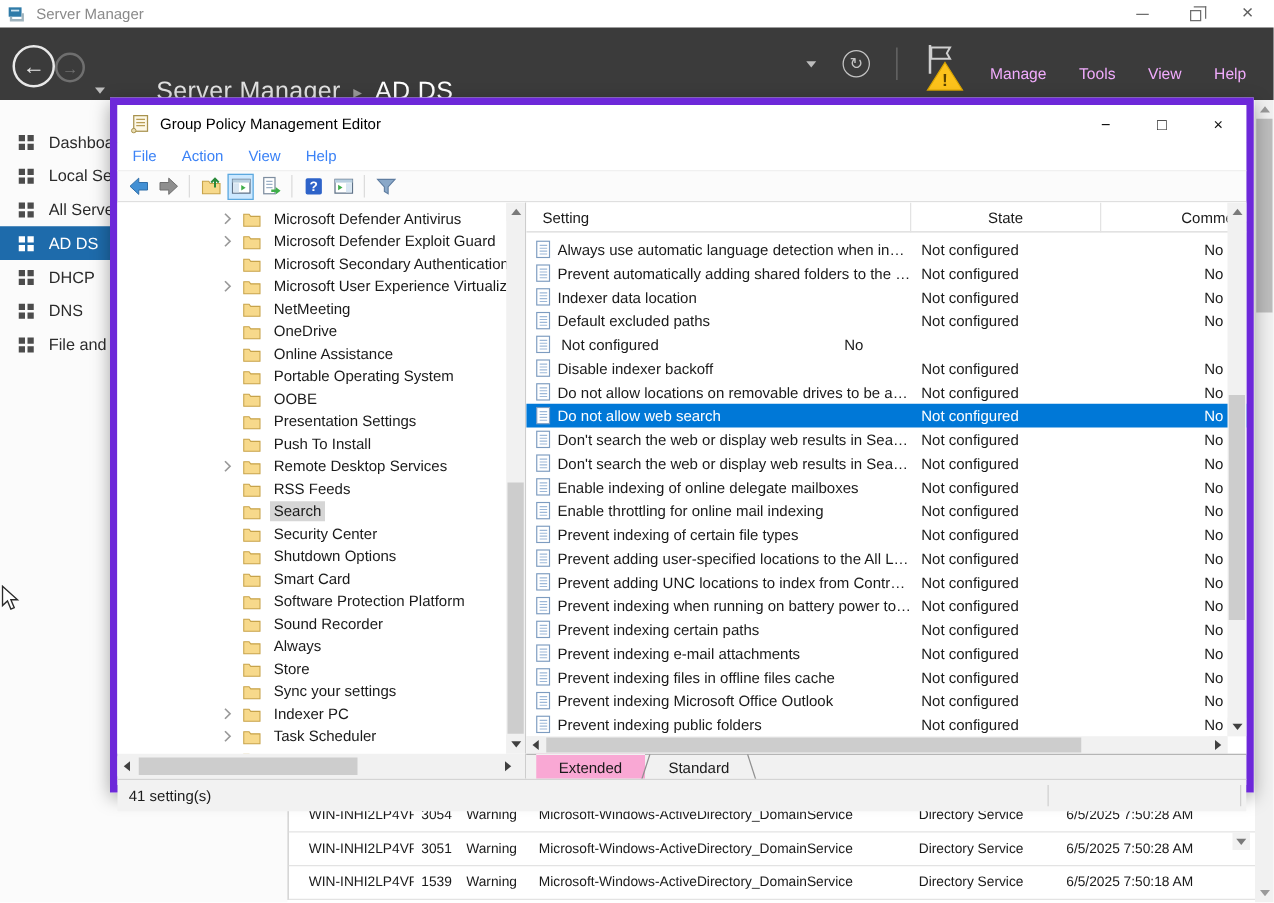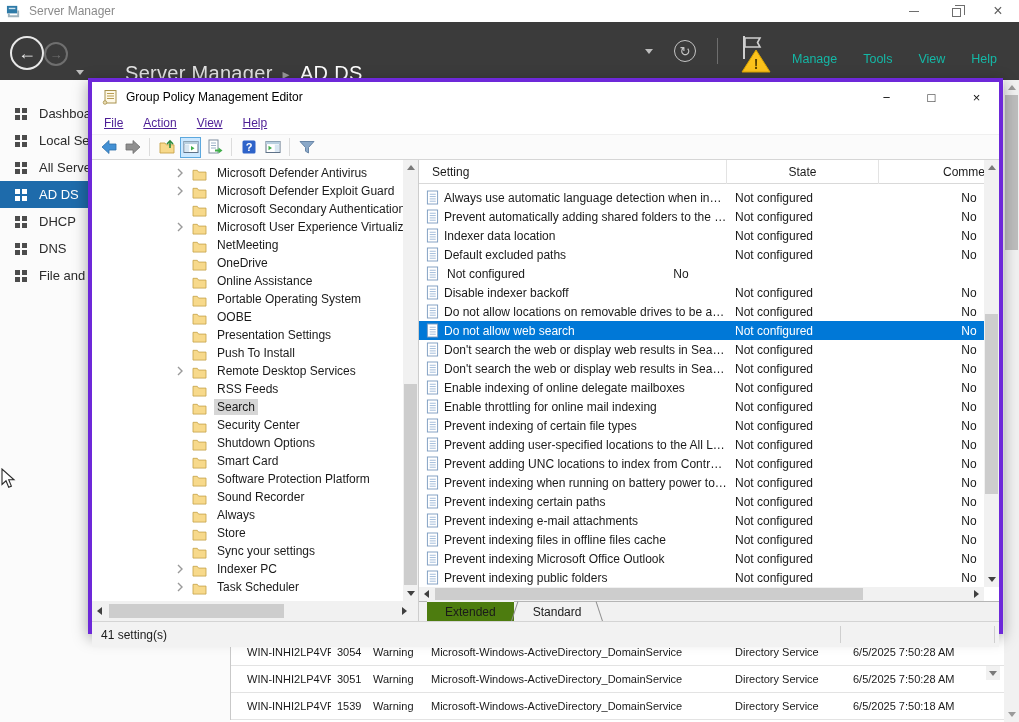--- a/index.html
+++ b/index.html
@@ -18,21 +18,21 @@
   .close-glyph::before { content:"×"; font-size:16px; color:#5f5f5f; }
 
   .sm-navbar { position:absolute; left:0; top:22px; width:1019px; height:58px; background:#3b3b3b; }
   .nav-back { position:absolute; left:10px; top:14px; width:34px; height:34px; border:2px solid #e8e8e8; border-radius:50%; color:#e8e8e8; display:flex; align-items:center; justify-content:center; font-size:18px; z-index:2;}
   .nav-fwd { position:absolute; left:44px; top:20px; width:24px; height:24px; border:2px solid #6f6f6f; border-radius:50%; color:#6f6f6f; display:flex; align-items:center; justify-content:center; font-size:13px; }
   .nav-caret { position:absolute; left:76px; top:48px; width:0; height:0; border-left:4px solid transparent; border-right:4px solid transparent; border-top:5px solid #bdbdbd; }
   .breadcrumb { position:absolute; left:125px; top:40px; font-size:20px; color:#e2e2e2; letter-spacing:.3px; display:flex; align-items:center; gap:10px;}
   .breadcrumb .sep { color:#9a9a9a; font-size:14px; }
   .breadcrumb .current { color:#ffffff; }
   .nav-right { position:absolute; right:22px; top:0; height:58px; display:flex; align-items:center; gap:21px; }
-  .nav-right .menu-item { color:#14b8a6; font-size:12.5px;margin-top:16px; }
+  .nav-right .menu-item { color:#f0abfc; font-size:12.5px;margin-top:16px; }
   .nav-dd-caret { width:0; height:0; border-left:4px solid transparent; border-right:4px solid transparent; border-top:5px solid #bdbdbd; }
   .nav-refresh { width:22px; height:22px; border:1.5px solid #c4c4c4; border-radius:50%; color:#c4c4c4; font-size:13px; display:flex; align-items:center; justify-content:center; }
   .nav-sep { width:1px; height:26px; background:#6e6e6e; }
   .flag-wrap { position:relative; width:32px; height:40px; margin-top:6px; }
 
   
   .sm-sidebar { position:absolute; left:0; top:80px; width:230px; height:642px; background:#fbfbfb; padding-top:20px; }
   .side-item { height:27px; display:flex; align-items:center; padding-left:13px; gap:10px; font-size:13px; color:#2b2b2b; width:230px; }
   .side-item .sicon { width:16px; height:16px; color:#4c4c4c; flex:0 0 16px; }
   .side-item.sel { background:#1e6bab; color:#fff; }
@@ -48,28 +48,28 @@
   .tri-down { width:0; height:0; border-left:4px solid transparent; border-right:4px solid transparent; border-top:5px solid #7a7a7a; }
   .tri-up { width:0; height:0; border-left:4px solid transparent; border-right:4px solid transparent; border-bottom:5px solid #7a7a7a; }
   .tri-left { width:0; height:0; border-top:4px solid transparent; border-bottom:4px solid transparent; border-right:5px solid #404040; }
   .tri-right { width:0; height:0; border-top:4px solid transparent; border-bottom:4px solid transparent; border-left:5px solid #404040; }
 
   .sm-right-scrollbar { position:absolute; left:1004px; top:80px; width:15px; height:642px; background:#f1f1f1; }
   .sm-right-scrollbar .thumb { position:absolute; left:1px; right:1px; top:15px; height:155px; background:#bdbdbd; }
   .sb-arrow { position:absolute; left:0; width:15px; height:15px; display:flex; align-items:center; justify-content:center; }
 
   
-  .gpme { position:absolute; left:88px; top:78px; width:915px; height:556px; background:#fff; border:4px solid #6d28d9; box-shadow:0 4px 14px rgba(0,0,0,.35); z-index:10; }
+  .gpme { position:absolute; left:88px; top:78px; width:915px; height:556px; background:#fff; border:6px solid #6d28d9; box-shadow:0 4px 14px rgba(0,0,0,.35); z-index:10; }
   .gpme-titlebar { height:30px; display:flex; align-items:center; background:#fff; }
   .gpme-title-icon { margin-left:10px; width:16px; height:16px; }
   .gpme-title { margin-left:8px; font-size:12px; color:#000; }
   .gpme-caption { margin-left:auto; display:flex; height:30px; }
   .gpme-cap-btn { width:45px; height:30px; display:flex; align-items:center; justify-content:center; color:#111; font-size:13px; }
   .gpme-menubar { height:22px; display:flex; align-items:center; padding-left:2px; background:#fff; }
-  .gpme-menu-item { padding:0 10px; font-size:12px; color:#4c1d95;text-decoration:underline; }
+  .gpme-menu-item { padding:0 10px; font-size:12px; color:#3b82f6; }
   .gpme-toolbar { height:26px; display:flex; align-items:center; padding-left:6px; gap:3px; background:#fbfbfb; border-top:1px solid #f0f0f0; border-bottom:1px solid #d6d6d6; }
   .tb-icon { width:21px; height:21px; display:flex; align-items:center; justify-content:center; }
   .tb-icon.hl { background:#cce8ff; border:1px solid #5ca8de; }
   .tb-sep { width:1px; height:18px; background:#dcdcdc; margin:0 3px; }
 
   .gpme-client { position:relative; height:441px; display:flex; background:#fff; }
   .tree-pane { position:relative; width:327px; border-right:1px solid #cdcdcd; overflow:hidden; background:#fff; }
   .tree-items { position:absolute; left:0; top:4px; right:15px; }
   .tree-item { height:18px; display:flex; align-items:center; white-space:nowrap; }
   .tree-item .chev { margin-left:84px; width:10px; height:10px; visibility:hidden; flex:0 0 10px; display:flex; align-items:center; }
@@ -96,21 +96,21 @@
   .list-row.sel { background:#0078d7; }
   .list-row.sel .lr-setting, .list-row.sel .lr-state, .list-row.sel .lr-comment { color:#fff; }
   .list-pane .vscroll { height:427px; }
   .hscroll { position:absolute; bottom:0; height:14px; background:#f1f1f1; }
   .hthumb { position:absolute; top:1px; bottom:1px; background:#cdcdcd; }
 
   .gpme-bottomband { height:20px; display:flex; }
   .tree-hscroll { position:relative; width:327px; background:#f1f1f1; border-right:1px solid #cdcdcd; }
   .tabs-zone { position:relative; flex:1; background:#f1f1f1; border-top:1px solid #b5b5b5; display:flex; align-items:stretch; padding-left:8px; }
   .tab { position:relative; padding:0 18px; display:flex; align-items:center; font-size:12px; color:#1a1a1a; }
-  .tab.active { background:#4d7c0f; margin-top:-1px; border-top:1px solid #f1f1f1; }
+  .tab.active { background:#f9a8d4; margin-top:-1px; border-top:1px solid #f1f1f1; }
   .tab-slant { width:1px; height:22px; background:#8f8f8f; margin-top:-1px; }
   .slant-l { transform:rotate(18deg); }
   .slant-r { transform:rotate(-18deg); }
 
   .gpme-status { height:26px; background:#f2f2f2; border-top:1px solid #d4d4d4; display:flex; align-items:center; position:relative; }
   .status-text { padding-left:9px; font-size:12px; color:#1c1c1c; }
   .status-sep { position:absolute; top:4px; bottom:4px; width:1px; background:#cfcfcf; }
 
   .cursor { position:absolute; left:1px; top:468px; z-index:50; }
 </style>

